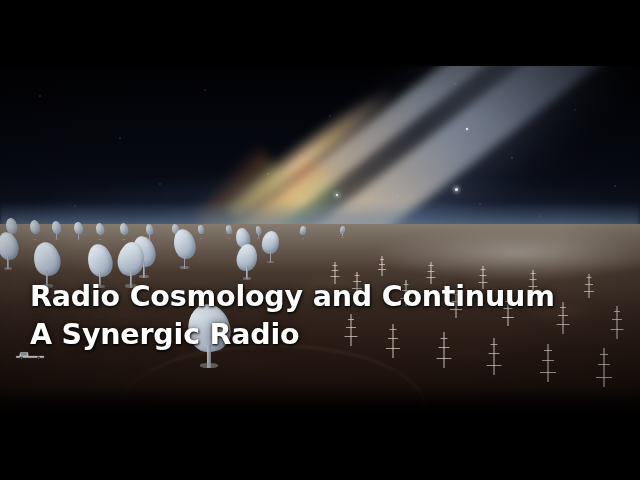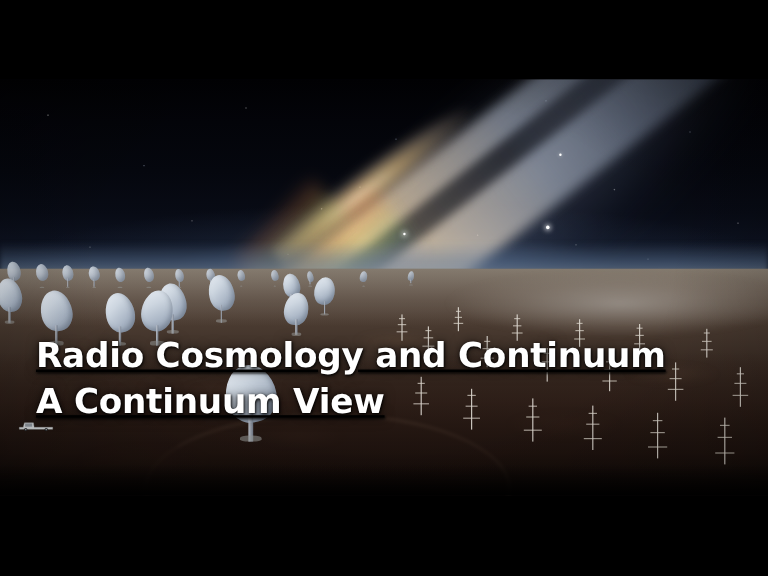--- a/index.html
+++ b/index.html
@@ -349,21 +349,20 @@
     pointer-events: none;
   }
 
   
   #title-block {
     position: absolute;
     left: 30px;
     top: 278px;
     z-index: 50;
     width: 600px;
-    text-decoration: underline;
   }
   #title-block .line {
     display: block;
     font-family: "DejaVu Sans", sans-serif;
     font-weight: bold;
     font-size: 28.5px;
     line-height: 38px;
     letter-spacing: -0.2px;
     color: #ffffff;
     white-space: nowrap;
@@ -643,16 +642,16 @@
 
     <div id="vignette"></div>
     <div id="bottom-fade"></div>
   </div>
 
   <div class="letterbox" id="letterbox-top"></div>
   <div class="letterbox" id="letterbox-bottom"></div>
 
   <div id="title-block">
     <span class="line">Radio Cosmology and Continuum</span>
-    <span class="line">A Continuum View</span>
+    <span class="line">A Synergic Radio</span>
   </div>
 
 </div>
 
 </body></html>

